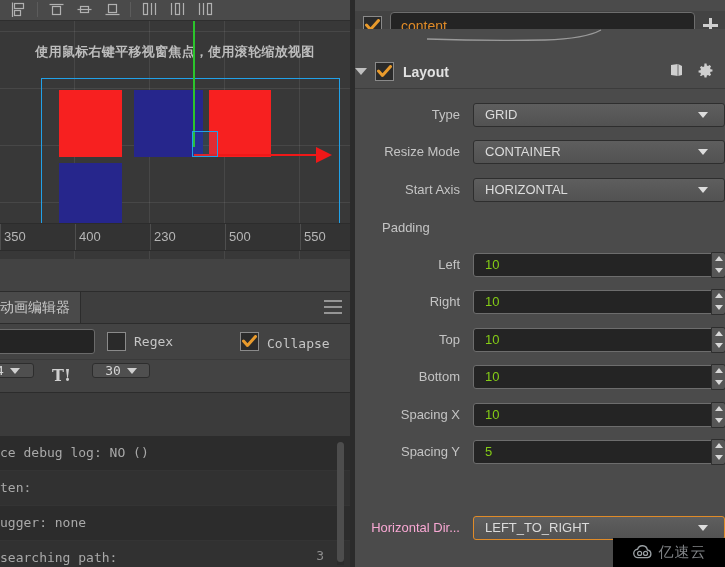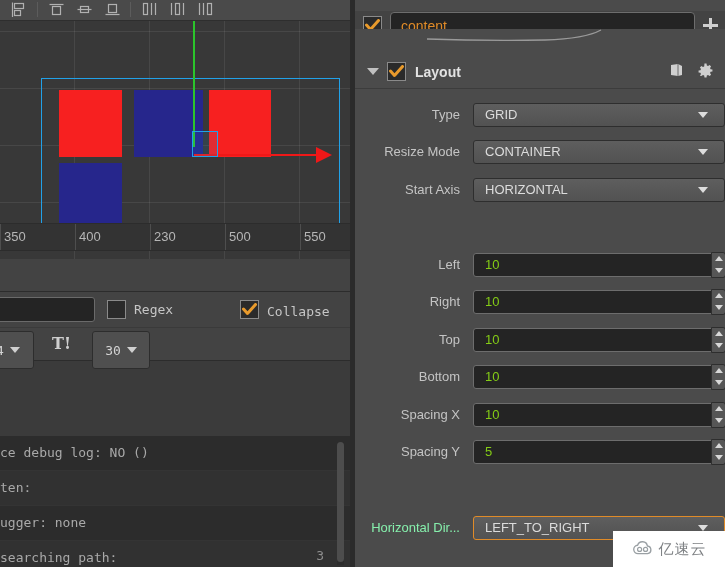--- a/index.html
+++ b/index.html
@@ -99,21 +99,21 @@
   }
   .cbx.on{background:#2a2a2a;}
   .cbx svg{display:block;}
   .flabel{font-family:"DejaVu Sans Mono","Liberation Mono",monospace;font-size:13px;color:#c6c6c6;margin-left:8px;}
 
   #opt-row{
     height:32px;background:#434343;display:flex;align-items:center;position:relative;
     border-bottom:1px solid #2c2c2c;
   }
   .mini-select{
-    height:38px;background:#4f4f4f;border:1px solid #2d2d2d;border-radius:3px;
+    height:15px;background:#4f4f4f;border:1px solid #2d2d2d;border-radius:3px;
     display:flex;align-items:center;justify-content:center;gap:6px;
     font-family:"DejaVu Sans Mono","Liberation Mono",monospace;font-size:13px;color:#d3d3d3;
     box-sizing:border-box;
   }
   .caret{width:0;height:0;border-left:5px solid transparent;border-right:5px solid transparent;border-top:6px solid #d0d0d0;}
 
   #log-area{position:absolute;left:0;right:0;top:177px;bottom:0;background:#2c2c2c;overflow:hidden;}
   .log-line{
     height:34px;line-height:34px;padding-left:0;
     font-family:"DejaVu Sans Mono","Liberation Mono",monospace;font-size:13px;color:#a9a9a9;
@@ -140,36 +140,36 @@
   }
   #add-comp{width:30px;flex:0 0 30px;display:flex;align-items:center;justify-content:center;}
 
   #insp-curve{
     position:absolute;left:0;right:0;top:29px;height:22px;background:#4b4b4b;overflow:hidden;
   }
   #insp-curve svg{position:absolute;left:70px;top:-8px;}
 
   #comp-header{
     position:absolute;left:0;right:0;top:55px;height:34px;background:#4b4b4b;
-    display:flex;align-items:center;padding-left:12px;box-sizing:border-box;
+    display:flex;align-items:center;padding-left:0;box-sizing:border-box;
     border-bottom:1px solid #3c3c3c;
   }
   #comp-arrow{width:0;height:0;border-left:6px solid transparent;border-right:6px solid transparent;border-top:7px solid #c0c0c0;margin-right:8px;}
   #comp-title{margin-left:9px;font-size:14px;font-weight:bold;color:#e2e2e2;}
   #comp-icons{margin-left:auto;display:flex;align-items:center;gap:14px;padding-right:12px;}
 
   .prop-row{
     position:absolute;left:0;right:0;height:27px;display:flex;align-items:center;
   }
   .prop-label{
     width:118px;flex:0 0 118px;text-align:right;padding-right:13px;box-sizing:border-box;
     font-size:13px;color:#c4c4c4;white-space:nowrap;overflow:hidden;
   }
   .prop-label.indent{padding-right:13px;}
-  .prop-label.accent{color:#86efac;}
+  .prop-label.accent{color:#f9a8d4;}
   .prop-label.section{text-align:left;padding-left:27px;}
   .ctrl{flex:1 1 auto;height:24px;position:relative;margin-right:0;}
   .dropdown{
     position:absolute;inset:0;background:#5a5a5a;border:1px solid #2e2e2e;border-radius:3px;
     box-sizing:border-box;display:flex;align-items:center;padding-left:11px;
     font-size:13px;color:#dcdcdc;
     background-image:linear-gradient(#5e5e5e,#525252);
   }
   .dropdown.focus{border:1px solid #e08b28;}
   .dropdown .caret{position:absolute;right:16px;top:8px;border-top-color:#dddddd;}
@@ -178,21 +178,21 @@
     box-sizing:border-box;display:flex;align-items:center;padding-left:11px;
     font-size:13px;color:#84cc16;
   }
   .spin{position:absolute;right:-1px;top:-1px;width:15px;height:26px;
         background:#565656;border:1px solid #2e2e2e;border-radius:0 3px 3px 0;box-sizing:border-box;
         display:flex;flex-direction:column;align-items:center;justify-content:space-around;}
   .spin .up{width:0;height:0;border-left:4px solid transparent;border-right:4px solid transparent;border-bottom:5px solid #d8d8d8;}
   .spin .dn{width:0;height:0;border-left:4px solid transparent;border-right:4px solid transparent;border-top:5px solid #d8d8d8;}
 
   #watermark{
-    position:absolute;right:0;bottom:0;width:112px;height:36px;background:#ffffff;
+    position:absolute;right:0;bottom:0;width:112px;height:29px;background:#000000;
     display:flex;align-items:center;justify-content:center;gap:5px;
   }
   #watermark .wm-text{color:#7f8285;font-size:15px;font-family:"DejaVu Sans","Liberation Sans",sans-serif;letter-spacing:1px;}
 </style>
 </head>
 <body>
 
 <div id="root">
 
   <div id="left-pane">
@@ -257,20 +257,21 @@
           <line x1="2.5" y1="1" x2="2.5" y2="13"></line>
               <line x1="6.5" y1="1" x2="6.5" y2="13"></line>
               <rect x="10.5" y="1.5" width="4" height="11"></rect>
             </g>
           </svg>
       </div>
     </div>
 
     <div id="scene-view">
       <div id="scene-grid"></div>
+      <div id="scene-hint">使用鼠标右键平移视窗焦点，使用滚轮缩放视图</div>
 
       <div class="node" style="left:59px;top:69px;width:63px;height:67px;background:#f72020;"></div>
       <div class="node" style="left:134px;top:69px;width:69px;height:67px;background:#26268c;"></div>
       <div class="node" style="left:209px;top:69px;width:62px;height:67px;background:#f72020;"></div>
       <div class="node" style="left:59px;top:142px;width:63px;height:65px;background:#26268c;"></div>
 
       <div id="sel-rect"></div>
       <div id="gizmo-y"></div>
       <div id="gizmo-x"></div>
       <div id="gizmo-x-head"></div>
@@ -286,20 +287,30 @@
       <div class="rlbl" style="left:4px">350</div>
       <div class="rlbl" style="left:79px">400</div>
       <div class="rlbl" style="left:154px">230</div>
       <div class="rlbl" style="left:229px">500</div>
       <div class="rlbl" style="left:304px">550</div>
     </div>
 
     <div id="dock">
       <div id="dock-spacer"></div>
 
+      <div id="dock-tabs">
+        <div id="dock-tab-active">
+          <span>动画编辑器</span>
+        </div>
+        <div id="dock-menu-icon">
+          <span></span>
+            <span></span>
+            <span></span>
+        </div>
+      </div>
 
       <div id="filter-row">
         <div id="search-box"></div>
         <div style="position:absolute;left:107px;top:8px;display:flex;align-items:center;">
           <div class="cbx"></div>
           <span class="flabel">Regex</span>
         </div>
         <div style="position:absolute;left:240px;top:8px;display:flex;align-items:flex-end;">
           <div class="cbx on">
             <svg width="15" height="13" viewBox="0 0 15 13">
@@ -406,20 +417,23 @@
     <div class="prop-row" style="top:176px">
       <div class="prop-label">Start Axis</div>
       <div class="ctrl">
           <div class="dropdown">
         <span>HORIZONTAL</span>
         <span class="caret"></span>
           </div>
         </div>
     </div>
 
+    <div class="prop-row" style="top:214px">
+      <div class="prop-label section">Padding</div>
+    </div>
 
     <div class="prop-row" style="top:251px">
       <div class="prop-label indent">Left</div>
       <div class="ctrl">
           <div class="numfield">
         <span>10</span>
           </div>
         <div class="spin">
             <span class="up"></span>
             <span class="dn"></span>

